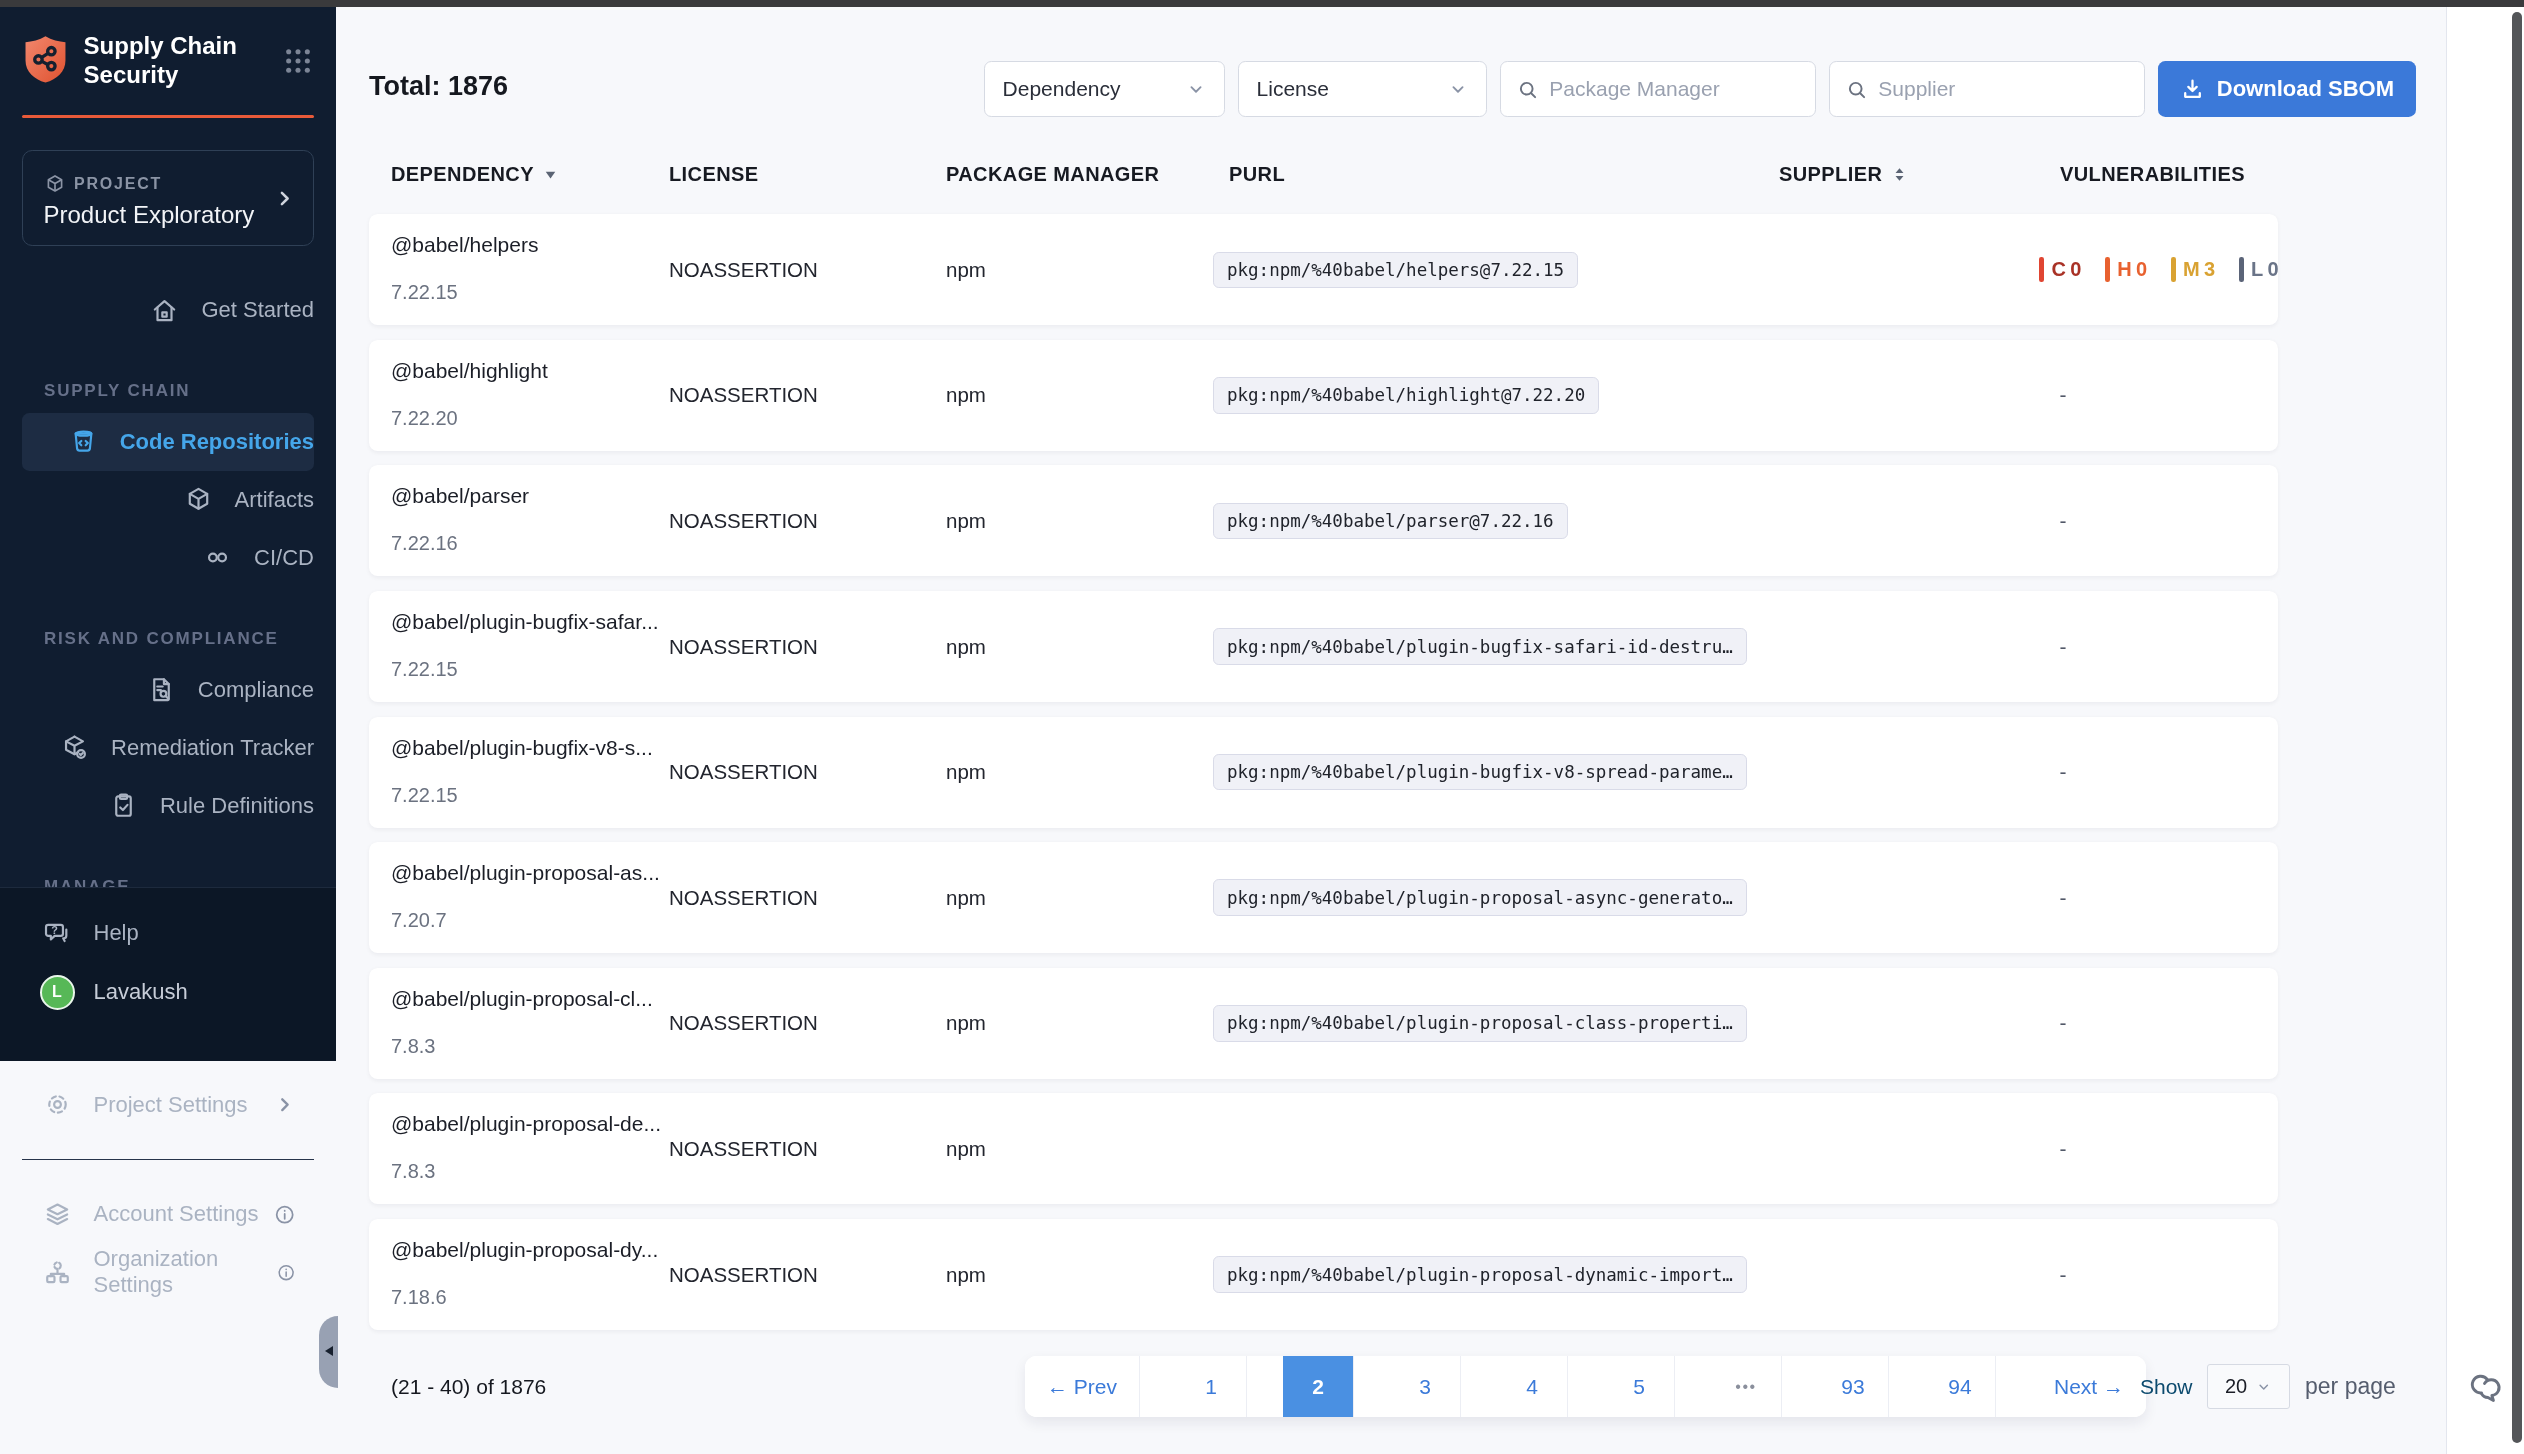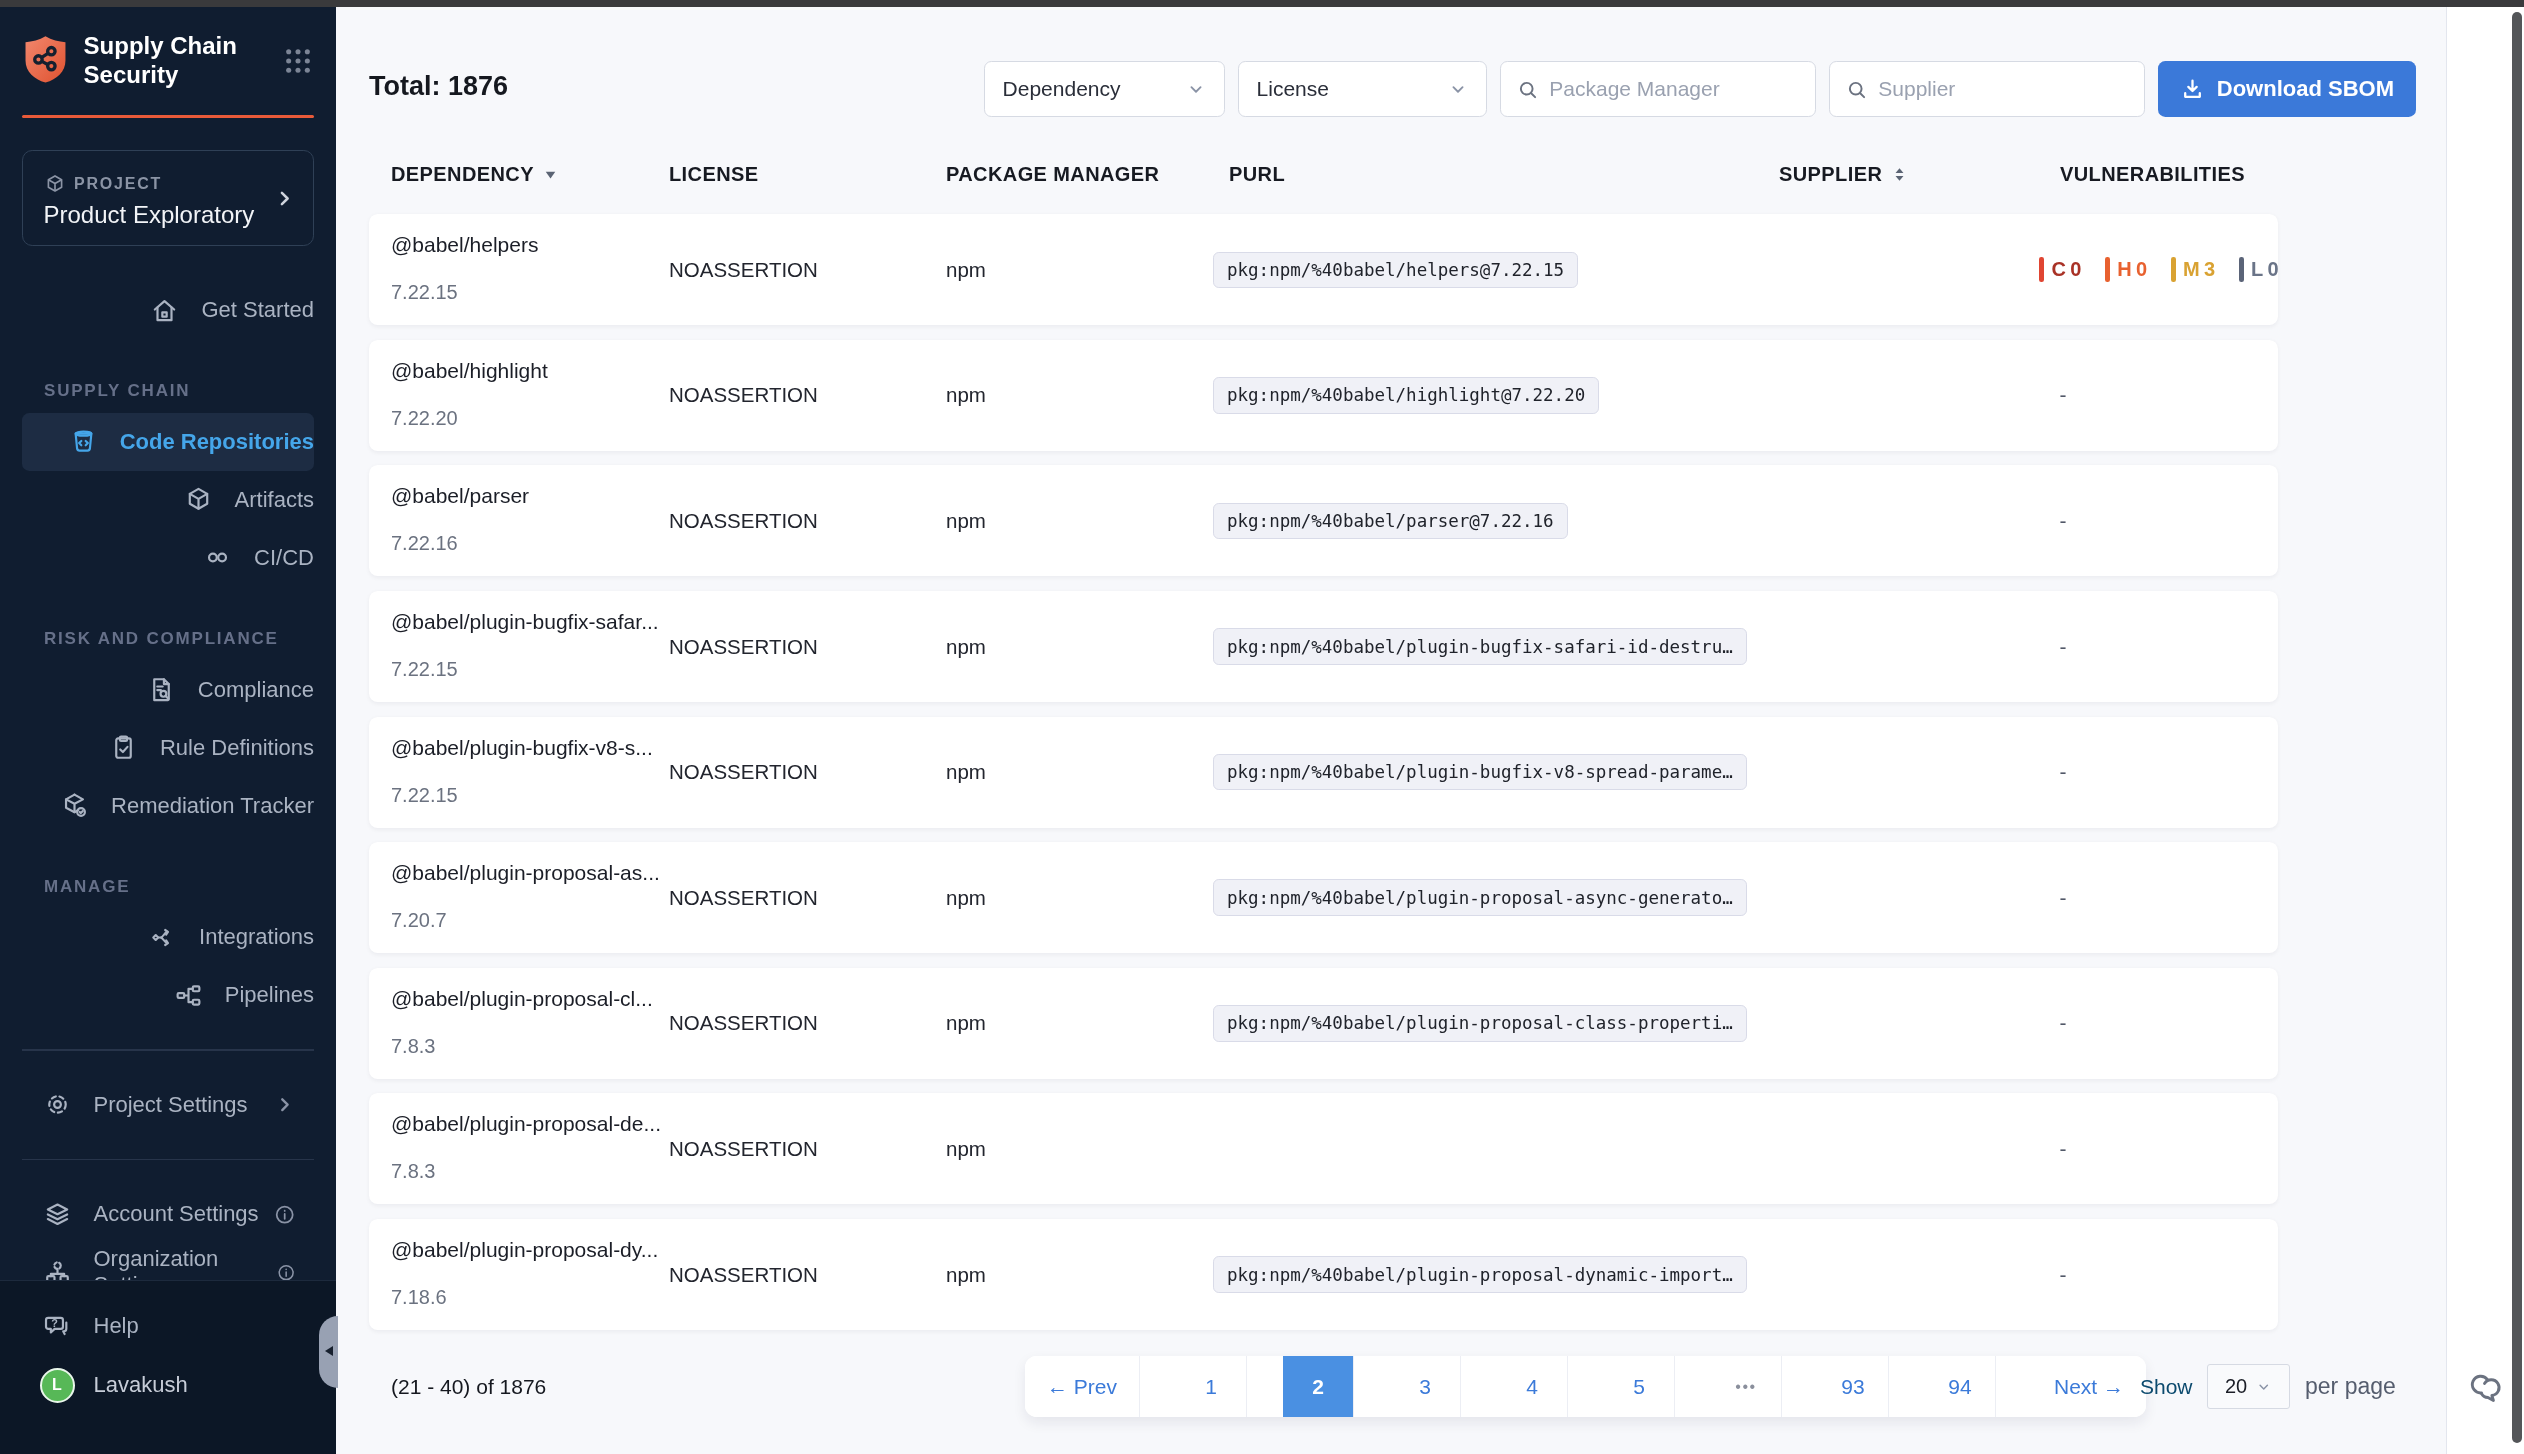--- a/index.html
+++ b/index.html
@@ -3,21 +3,21 @@
 <meta charset="utf-8">
 <style>
   * { margin:0; padding:0; box-sizing:border-box; }
   html,body { background:#fff; font-family:"Liberation Sans", sans-serif; }
   #app { position:relative; width:2525px; height:1455px; overflow:hidden; background:#f7f8fb; }
 
   
   #topbar { position:absolute; left:0; top:0; width:2525px; height:7.3px; background:#3a3a3c; }
 
   
-  #sidebar { position:absolute; left:0; top:7.3px; width:336px; height:1447px; background:#101d30; color:#aab3c2; }
+  #sidebar { position:absolute; left:0; top:7.3px; width:336px; height:1054px; background:#101d30; color:#aab3c2; }
   #logo-row { display:flex; align-items:center; margin:25px 22px 0 22px; }
   #logo-shield { width:47px; height:53px; flex:0 0 auto; }
   #app-title { margin-left:14.6px; color:#fff; font-size:24px; line-height:28.5px; font-weight:bold; width:168px; }
   #grid-icon { margin-left:auto; color:#7c8596; width:32px; height:32px; }
   #brand-divider { height:2.9px; background:#e85a39; margin:26px 22px 0 22px; border-radius:1.5px; }
 
   #project-card { position:relative; margin:32px 22px 0 22px; height:96px; border:1.5px solid #2f4056; border-radius:10.2px; cursor:pointer; }
   #project-card .p-ico { position:absolute; left:20.5px; top:22px; width:22px; height:22px; color:#8b94a5; }
   #project-label { position:absolute; left:51px; top:23.4px; font-size:16px; font-weight:bold; letter-spacing:1.8px; color:#8b94a5; }
   #project-name { position:absolute; left:20.5px; top:50px; font-size:24px; color:#f2f4f7; }
@@ -207,37 +207,37 @@
               <path d="M14 3.5v4h4M8.5 9.5h4.5M8.5 12.5h3"></path>
               <circle cx="13.6" cy="15.6" r="2.4"></circle>
               <path d="m15.4 17.4 2.3 2.3"></path>
             </svg>
           </span>
           <span>Compliance</span>
         </div>
         <div class="nav-item">
           <span class="icon">
             <svg viewBox="0 0 24 24" fill="none" stroke="currentColor" stroke-width="1.8" stroke-linecap="round" stroke-linejoin="round">
-              <rect x="6" y="4.5" width="12" height="16" rx="1.5"></rect>
-              <rect x="9" y="3" width="6" height="3.5" rx="1"></rect>
-              <path d="m9.3 13.6 2.2 2.2 3.8-4.3"></path>
-            </svg>
-          </span>
-          <span>Rule Definitions</span>
-        </div>
-        <div class="nav-item">
-          <span class="icon">
-            <svg viewBox="0 0 24 24" fill="none" stroke="currentColor" stroke-width="1.8" stroke-linecap="round" stroke-linejoin="round">
               <path d="M12 3 5 6.9v7L12 17.6l3-1.6"></path>
               <path d="M5 6.9 12 10.6l7-3.7L12 3M12 10.6v7"></path>
               <circle cx="17.4" cy="17.4" r="3.2"></circle>
               <path d="m16.3 17.4.9.9 1.7-1.8"></path>
             </svg>
           </span>
           <span>Remediation Tracker</span>
+        </div>
+        <div class="nav-item">
+          <span class="icon">
+            <svg viewBox="0 0 24 24" fill="none" stroke="currentColor" stroke-width="1.8" stroke-linecap="round" stroke-linejoin="round">
+              <rect x="6" y="4.5" width="12" height="16" rx="1.5"></rect>
+              <rect x="9" y="3" width="6" height="3.5" rx="1"></rect>
+              <path d="m9.3 13.6 2.2 2.2 3.8-4.3"></path>
+            </svg>
+          </span>
+          <span>Rule Definitions</span>
         </div>
         <div class="section-heading">MANAGE</div>
         <div class="nav-item">
           <span class="icon">
             <svg viewBox="0 0 24 24" fill="none" stroke="currentColor" stroke-width="1.8" stroke-linecap="round" stroke-linejoin="round">
               <path d="m4.4 12 2-2 2 2-2 2z"></path>
               <path d="M8.6 12h2.6M16 7.4c-2.6 0-2.8 4.6-6 4.6M16 16.6c-2.6 0-2.8-4.6-6-4.6"></path>
               <path d="m14.2 5.8 2.3 1.5-1.5 2.3M14.2 18.2l2.3-1.5-1.5-2.3"></path>
             </svg>
           </span>

